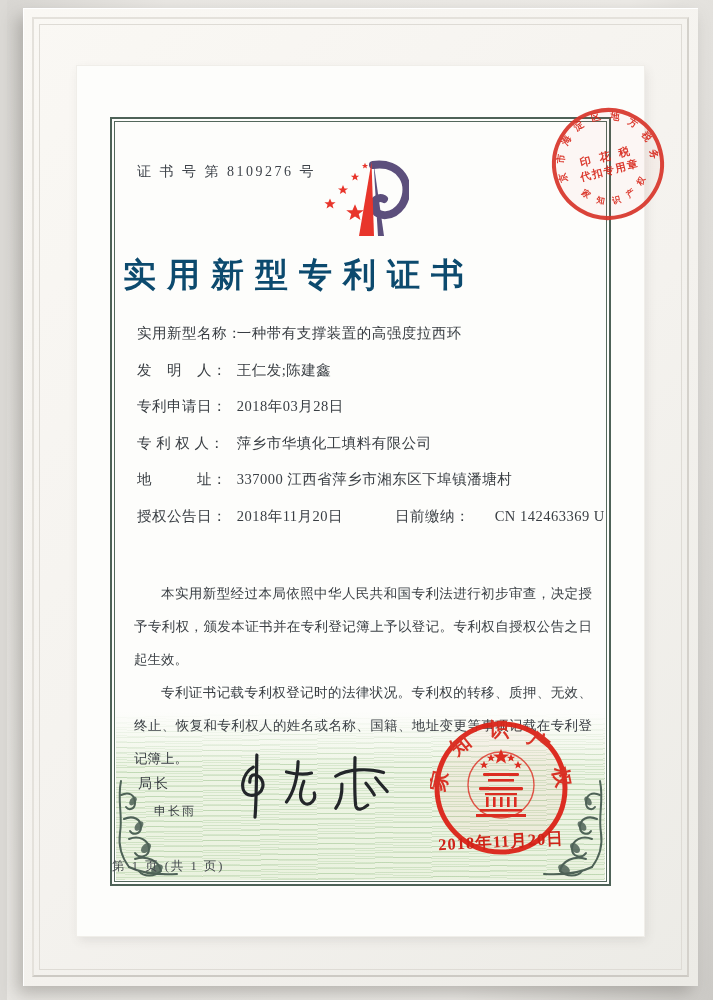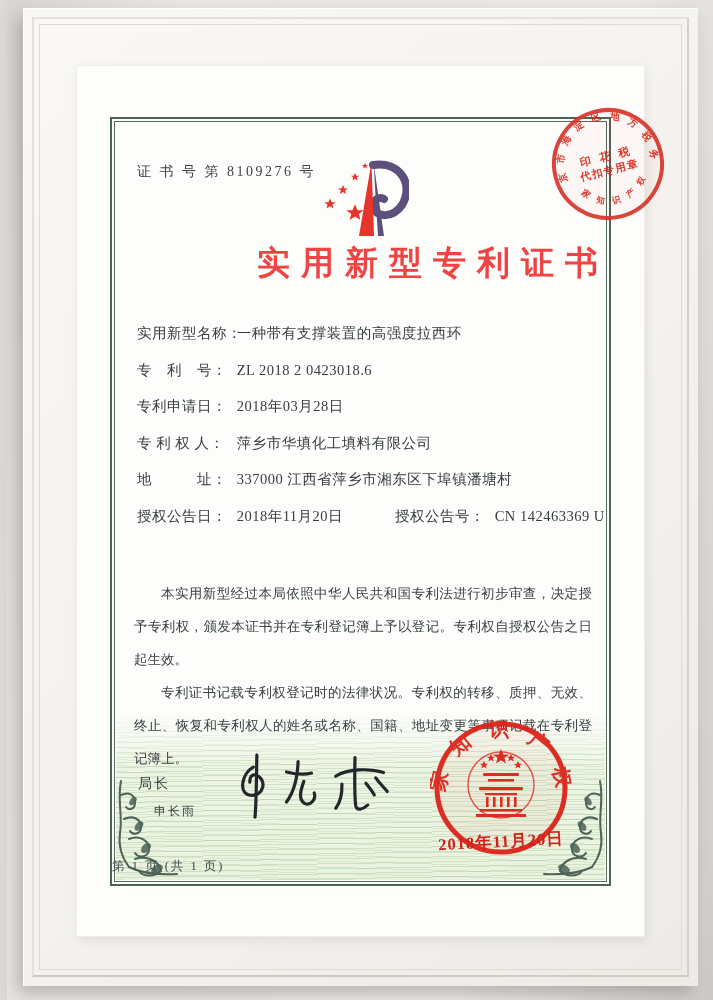--- a/index.html
+++ b/index.html
@@ -27,22 +27,22 @@
   
   .waves{position:absolute;left:4px;right:4px;bottom:4px;height:168px;
     background:
       repeating-linear-gradient(179deg, rgba(140,185,125,.30) 0 1px, rgba(255,255,255,0) 1px 5px),
       repeating-linear-gradient(181.5deg, rgba(140,185,125,.22) 0 1px, rgba(255,255,255,0) 1px 6px),
       linear-gradient(#f0f6e8,#eaf2df);}
   .waves::after{content:"";position:absolute;left:0;right:0;top:0;height:55px;
     background:linear-gradient(#fdfdfb,rgba(253,253,251,0));}
   .cert-no{position:absolute;left:25px;top:44px;font-size:14px;letter-spacing:2.5px;color:#3e434a;}
   .logo{position:absolute;left:50%;top:34px;transform:translateX(-50%);}
-  .cert-title{position:absolute;left:0;right:0;top:122px;text-align:right;
-    font-size:33px;font-weight:600;letter-spacing:11px;text-indent:11px;color:#ef4444;}
+  .cert-title{position:absolute;left:0;right:0;top:134px;text-align:left;
+    font-size:33px;font-weight:600;letter-spacing:11px;text-indent:11px;color:#0c4a6e;}
   .fields{position:absolute;left:25px;right:20px;top:204px;font-size:14.5px;}
   .fields .row{position:relative;line-height:21px;margin-bottom:15.5px;white-space:nowrap;}
   .fields .lab{display:inline-block;width:96px;letter-spacing:.5px;}
   .fields .val{letter-spacing:.5px;}
   .fields .pair2{position:absolute;left:258px;top:0;}
   .paras{position:absolute;left:22px;right:17px;top:458px;font-size:13.5px;line-height:33px;
     color:#3b4045;text-align:justify;}
   .paras p{margin:0;text-indent:2em;}
   .sign-title{position:absolute;left:26px;top:656px;font-size:14px;letter-spacing:2px;}
   .sign-name{position:absolute;left:42px;top:684px;font-size:12px;letter-spacing:2px;font-weight:400;}
@@ -140,40 +140,40 @@
         </div>
 
         <div class="cert-title">实用新型专利证书</div>
 
         <div class="fields">
           <div class="row">
             <span class="lab">实用新型名称：</span>
             <span class="val">一种带有支撑装置的高强度拉西环</span>
           </div>
           <div class="row">
-            <span class="lab">专　利　号：</span>
-            <span class="val">ZL 2018 2 0423018.6</span>
+            <span class="lab">发　明　人：</span>
+            <span class="val">王仁发;陈建鑫</span>
           </div>
           <div class="row">
             <span class="lab">专利申请日：</span>
             <span class="val">2018年03月28日</span>
           </div>
           <div class="row">
             <span class="lab">专 利 权 人：</span>
             <span class="val">萍乡市华填化工填料有限公司</span>
           </div>
           <div class="row">
             <span class="lab">地　　　址：</span>
             <span class="val">337000 江西省萍乡市湘东区下埠镇潘塘村</span>
           </div>
           <div class="row">
             <span class="lab">授权公告日：</span>
             <span class="val">2018年11月20日</span>
             <span class="pair2">
-              <span class="lab">授权公告号：</span>
+              <span class="lab">日前缴纳：</span>
               <span class="val">CN 142463369 U</span>
             </span>
           </div>
         </div>
 
         <div class="paras">
           <p>本实用新型经过本局依照中华人民共和国专利法进行初步审查，决定授予专利权，颁发本证书并在专利登记簿上予以登记。专利权自授权公告之日起生效。</p>
           <p>专利证书记载专利权登记时的法律状况。专利权的转移、质押、无效、终止、恢复和专利权人的姓名或名称、国籍、地址变更等事项记载在专利登记簿上。</p>
         </div>
 

